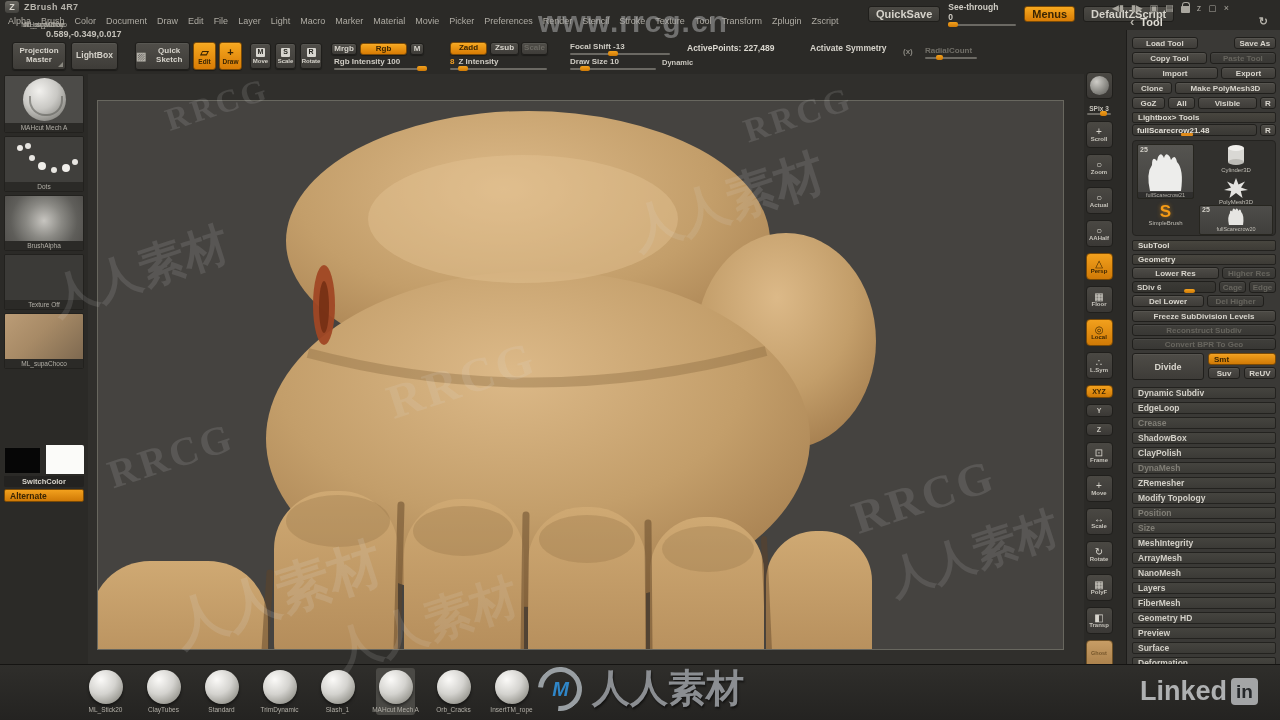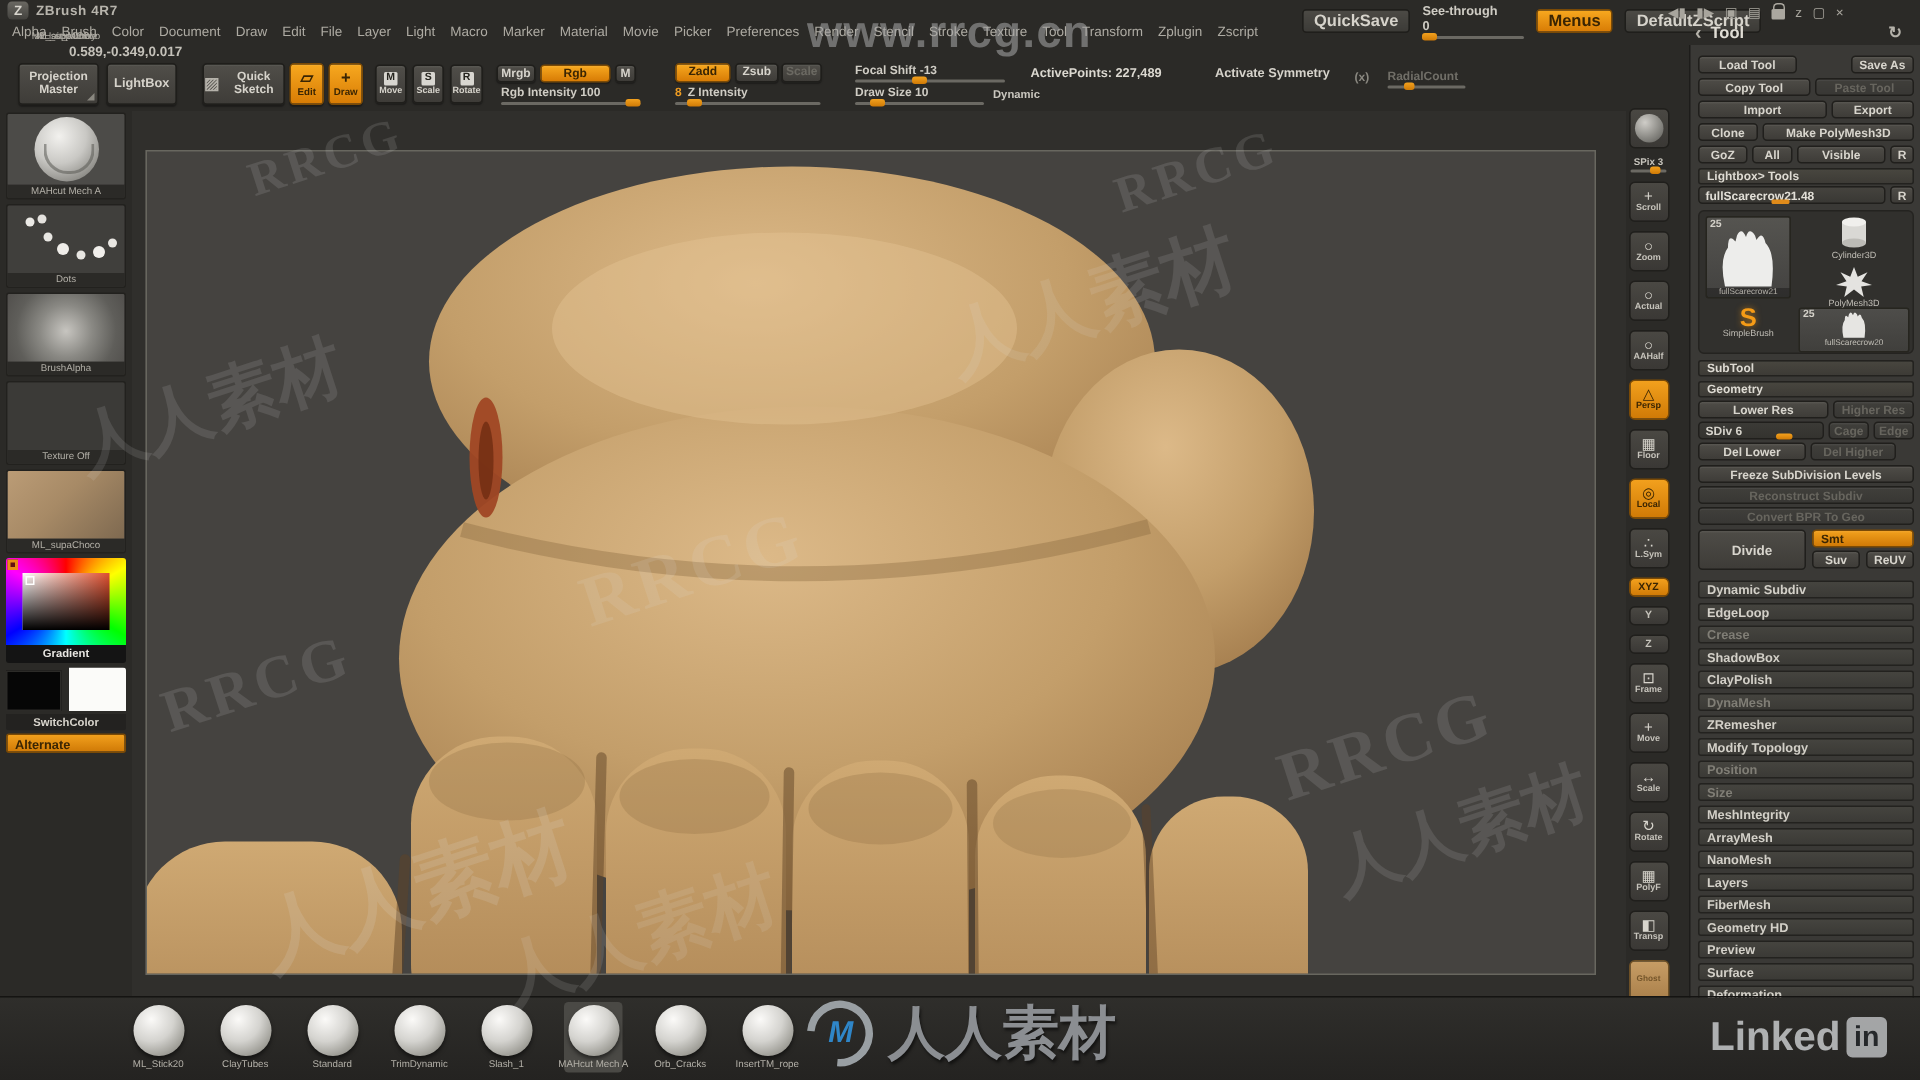--- a/index.html
+++ b/index.html
@@ -321,28 +321,20 @@
     <div class="thumb"></div>
     <div class="slbl">BrushAlpha</div>
   </div>
   <div class="slot" id="slot-texture">
     <div class="thumb"></div>
     <div class="slbl">Texture Off</div>
   </div>
   <div class="slot" id="slot-material">
     <div class="thumb"></div>
     <div class="slbl">ML_supaChoco</div>
-  </div>
-  <div class="slot" id="gradient-box">
-    <div id="grad-outer">
-      <div id="grad-inner"></div>
-      <div id="grad-sel-o"></div>
-      <div id="grad-sel-i"></div>
-    </div>
-    <div class="slbl">Gradient</div>
   </div>
   <div class="slot" id="switch-box">
     <div id="sw-black"></div>
     <div id="sw-white"></div>
     <div class="slbl">SwitchColor</div>
   </div>
   <div id="alternate-btn">Alternate</div>
   <div id="lt-mats">
 
       <div class="mat-item">

